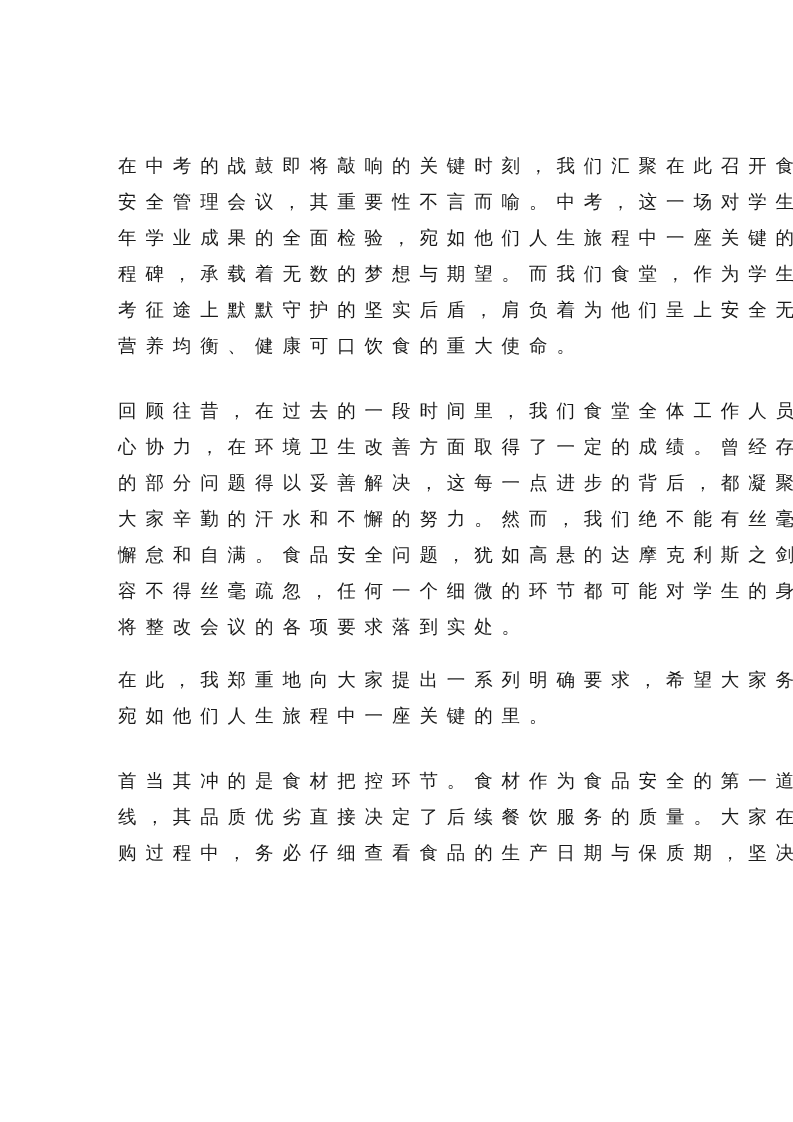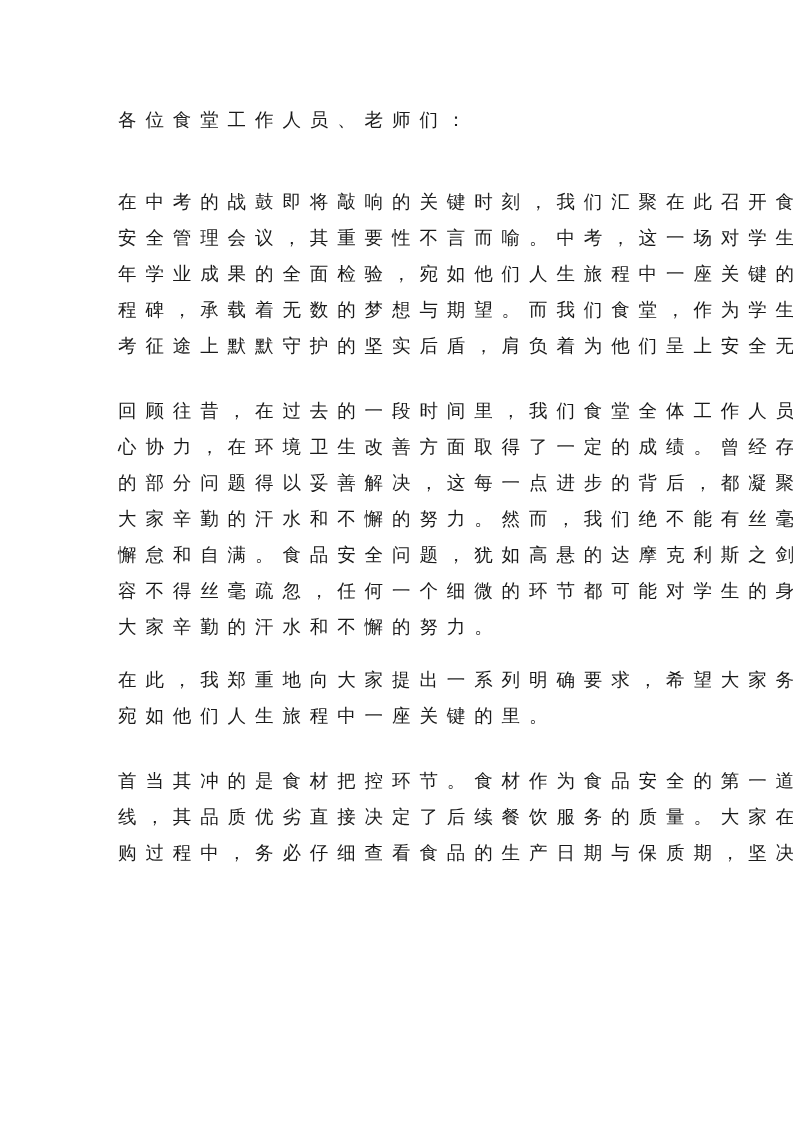--- a/index.html
+++ b/index.html
@@ -42,47 +42,45 @@
     }
     .gap-s { height: 17px; }
     .gap-m { height: 29px; }
   </style>
 </head>
 <body>
 
 <div class="page">
   <div class="content">
 
-    <p class="para">
-      <span class="line">各位食堂工作人员、老师们：</span>
-    </p>
 
     <div class="gap-s"></div>
 
 
     <div class="gap-m"></div>
 
     <p class="para">
       <span class="line">在中考的战鼓即将敲响的关键时刻，我们汇聚在此召开食堂</span>
       <span class="line">安全管理会议，其重要性不言而喻。中考，这一场对学生多</span>
       <span class="line">年学业成果的全面检验，宛如他们人生旅程中一座关键的里</span>
       <span class="line">程碑，承载着无数的梦想与期望。而我们食堂，作为学生备</span>
       <span class="line">考征途上默默守护的坚实后盾，肩负着为他们呈上安全无虞、</span>
+      <span class="line">营养均衡、健康可口饮食的重大使命。</span>
     </p>
 
     <div class="gap-m"></div>
 
     <p class="para">
       <span class="line">回顾往昔，在过去的一段时间里，我们食堂全体工作人员齐</span>
       <span class="line">心协力，在环境卫生改善方面取得了一定的成绩。曾经存在</span>
       <span class="line">的部分问题得以妥善解决，这每一点进步的背后，都凝聚着</span>
       <span class="line">大家辛勤的汗水和不懈的努力。然而，我们绝不能有丝毫的</span>
       <span class="line">懈怠和自满。食品安全问题，犹如高悬的达摩克利斯之剑，</span>
       <span class="line">容不得丝毫疏忽，任何一个细微的环节都可能对学生的身体</span>
-      <span class="line">大家辛勤的汗水和不懈的努力。</span>
+      <span class="line">将整改会议的各项要求落到实处。</span>
     </p>
 
     <div class="gap-s"></div>
 
     <p class="para">
       <span class="line">在此，我郑重地向大家提出一系列明确要求，希望大家务必</span>
       <span class="line">宛如他们人生旅程中一座关键的里。</span>
     </p>
 
     <div class="gap-m"></div>

